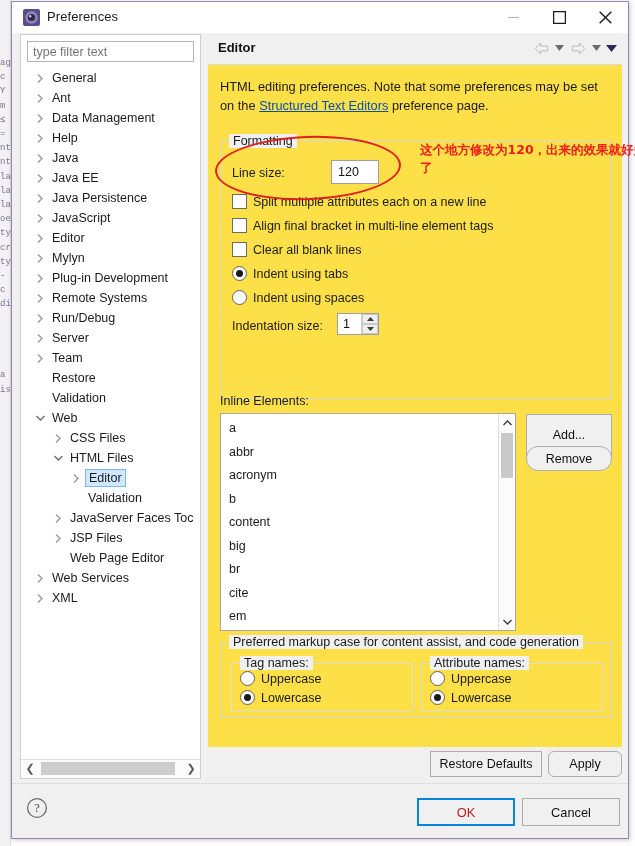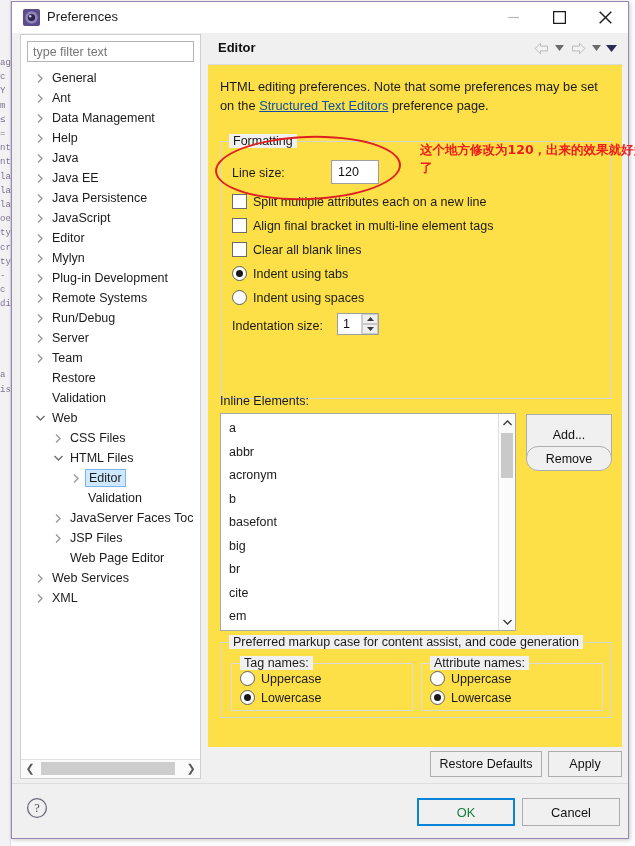--- a/index.html
+++ b/index.html
@@ -259,34 +259,34 @@
     position: absolute; top: -8px; left: 8px; background: #f0f0f0;
     padding: 0 4px; font-size: 12.5px; color: #1b1b1b; white-space: nowrap;
   }
 
   
   #action-bar {
     position: absolute; left: 196px; top: 745px; width: 414px; height: 40px;
     background: #f0f0f0;
   }
   #btn-restore { left: 222px; top: 4px; width: 112px; height: 26px; }
-  #btn-apply   { left: 340px; top: 4px; width: 74px; height: 26px; }
+  #btn-apply   { left: 340px; top: 4px; width: 74px; height: 26px; border-radius: 6px; }
 
   #footer {
     position: absolute; left: 0; bottom: 0; width: 100%; height: 54px;
     background: #f0f0f0; border-top: 1px solid #dedede;
   }
   #help-icon {
     position: absolute; left: 14px; top: 13px; width: 22px; height: 22px;
   }
   #btn-ok {
     position: absolute; right: 113px; top: 14px; width: 98px; height: 28px;
     background: #f0f0f0; border: 2px solid #0a84d8; box-sizing: border-box;
     display: flex; align-items: center; justify-content: center;
-    font-size: 12.8px; color: #15803d; cursor: default;
+    font-size: 12.8px; color: #b91c1c; cursor: default;
   }
   #btn-cancel {
     position: absolute; right: 8px; top: 14px; width: 98px; height: 28px;
     background: #f0f0f0; border: 1px solid #adadad; box-sizing: border-box;
     display: flex; align-items: center; justify-content: center;
     font-size: 12.8px; color: #111; cursor: default;
   }
 
   
   #annot-ellipse {
@@ -660,21 +660,21 @@
       </div>
 
       <span id="lbl-inline">Inline Elements:</span>
 
       <div id="listbox">
         <div class="items" id="list-items">
             <div class="li">a</div>
             <div class="li">abbr</div>
             <div class="li">acronym</div>
             <div class="li">b</div>
-            <div class="li">basefont</div>
+            <div class="li">content</div>
             <div class="li">big</div>
             <div class="li">br</div>
             <div class="li">cite</div>
             <div class="li">em</div>
           </div>
         <div id="list-vscroll">
           <div class="arrow up">
             <svg width="9" height="6" viewBox="0 0 9 6">
                 <path d="M0.5 5 L4.5 1 L8.5 5" fill="none" stroke="#3a3a3a" stroke-width="1.3"></path>
               </svg>

